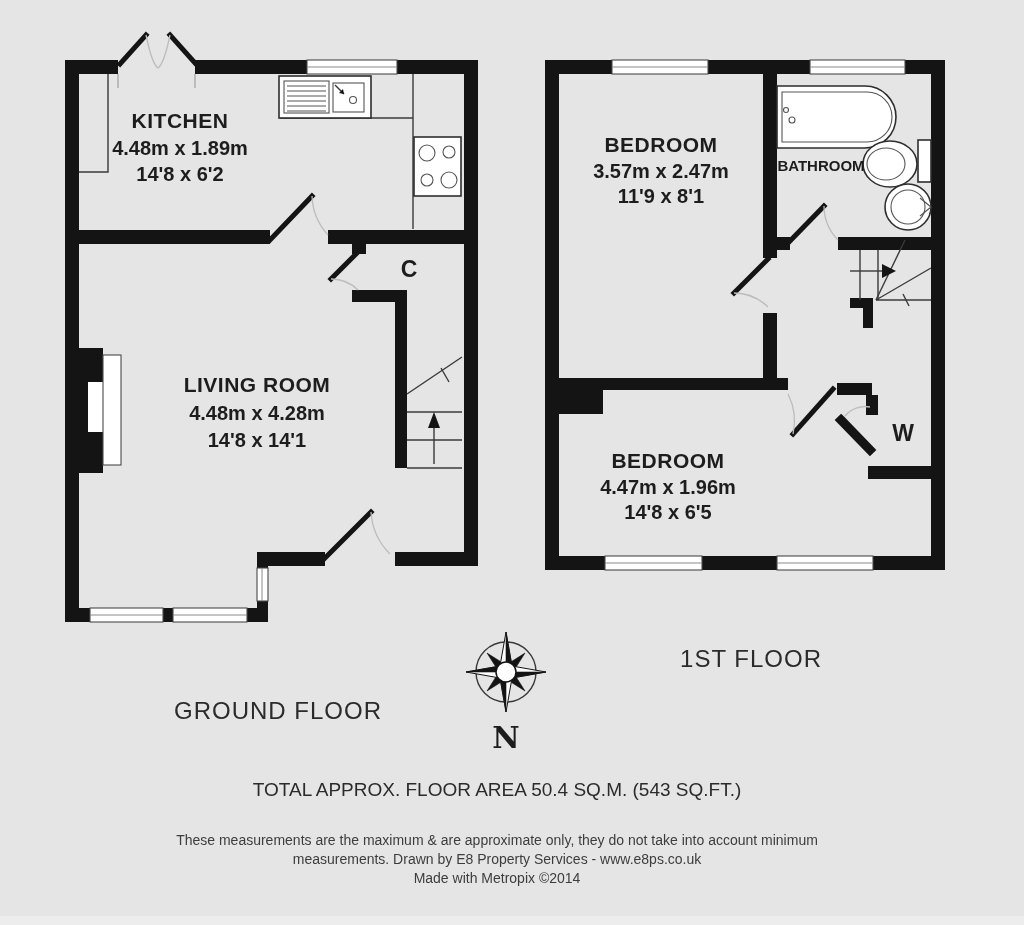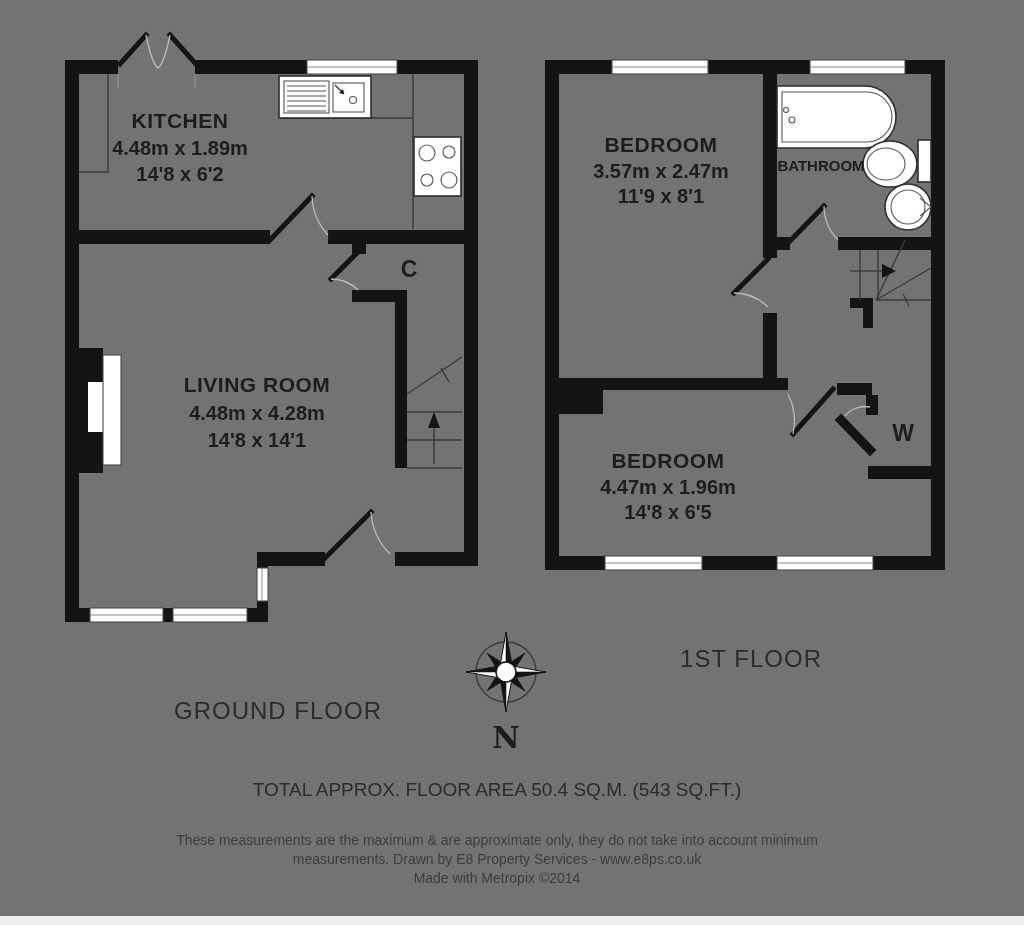--- a/index.html
+++ b/index.html
@@ -1,16 +1,16 @@
 <!DOCTYPE html>
 <html><head>
 <meta charset="utf-8">
 <style>
   html,body{margin:0;padding:0;background:#ffffff;}
-  .stage{position:relative;width:1024px;height:925px;background:#737373;overflow:hidden;
+  .stage{position:relative;width:1024px;height:925px;background:#e5e5e5;overflow:hidden;
          font-family:"Liberation Sans",sans-serif;}
   svg{position:absolute;left:0;top:0;}
   svg text{font-family:"Liberation Sans",sans-serif;fill:#1d1d1d;text-anchor:middle;}
   .wall{fill:#141414;stroke:none;}
   .win{fill:#ffffff;stroke:#4a4a4a;stroke-width:1.1;}
   .winline{stroke:#8a8a8a;stroke-width:1;}
   .thin{fill:none;stroke:#3a3a3a;stroke-width:1.4;}
   .lite{fill:none;stroke:#9a9a9a;stroke-width:1.1;}
   .fixture{fill:#ffffff;stroke:#2e2e2e;stroke-width:1.6;}
   .fixin{fill:none;stroke:#555555;stroke-width:1.1;}

